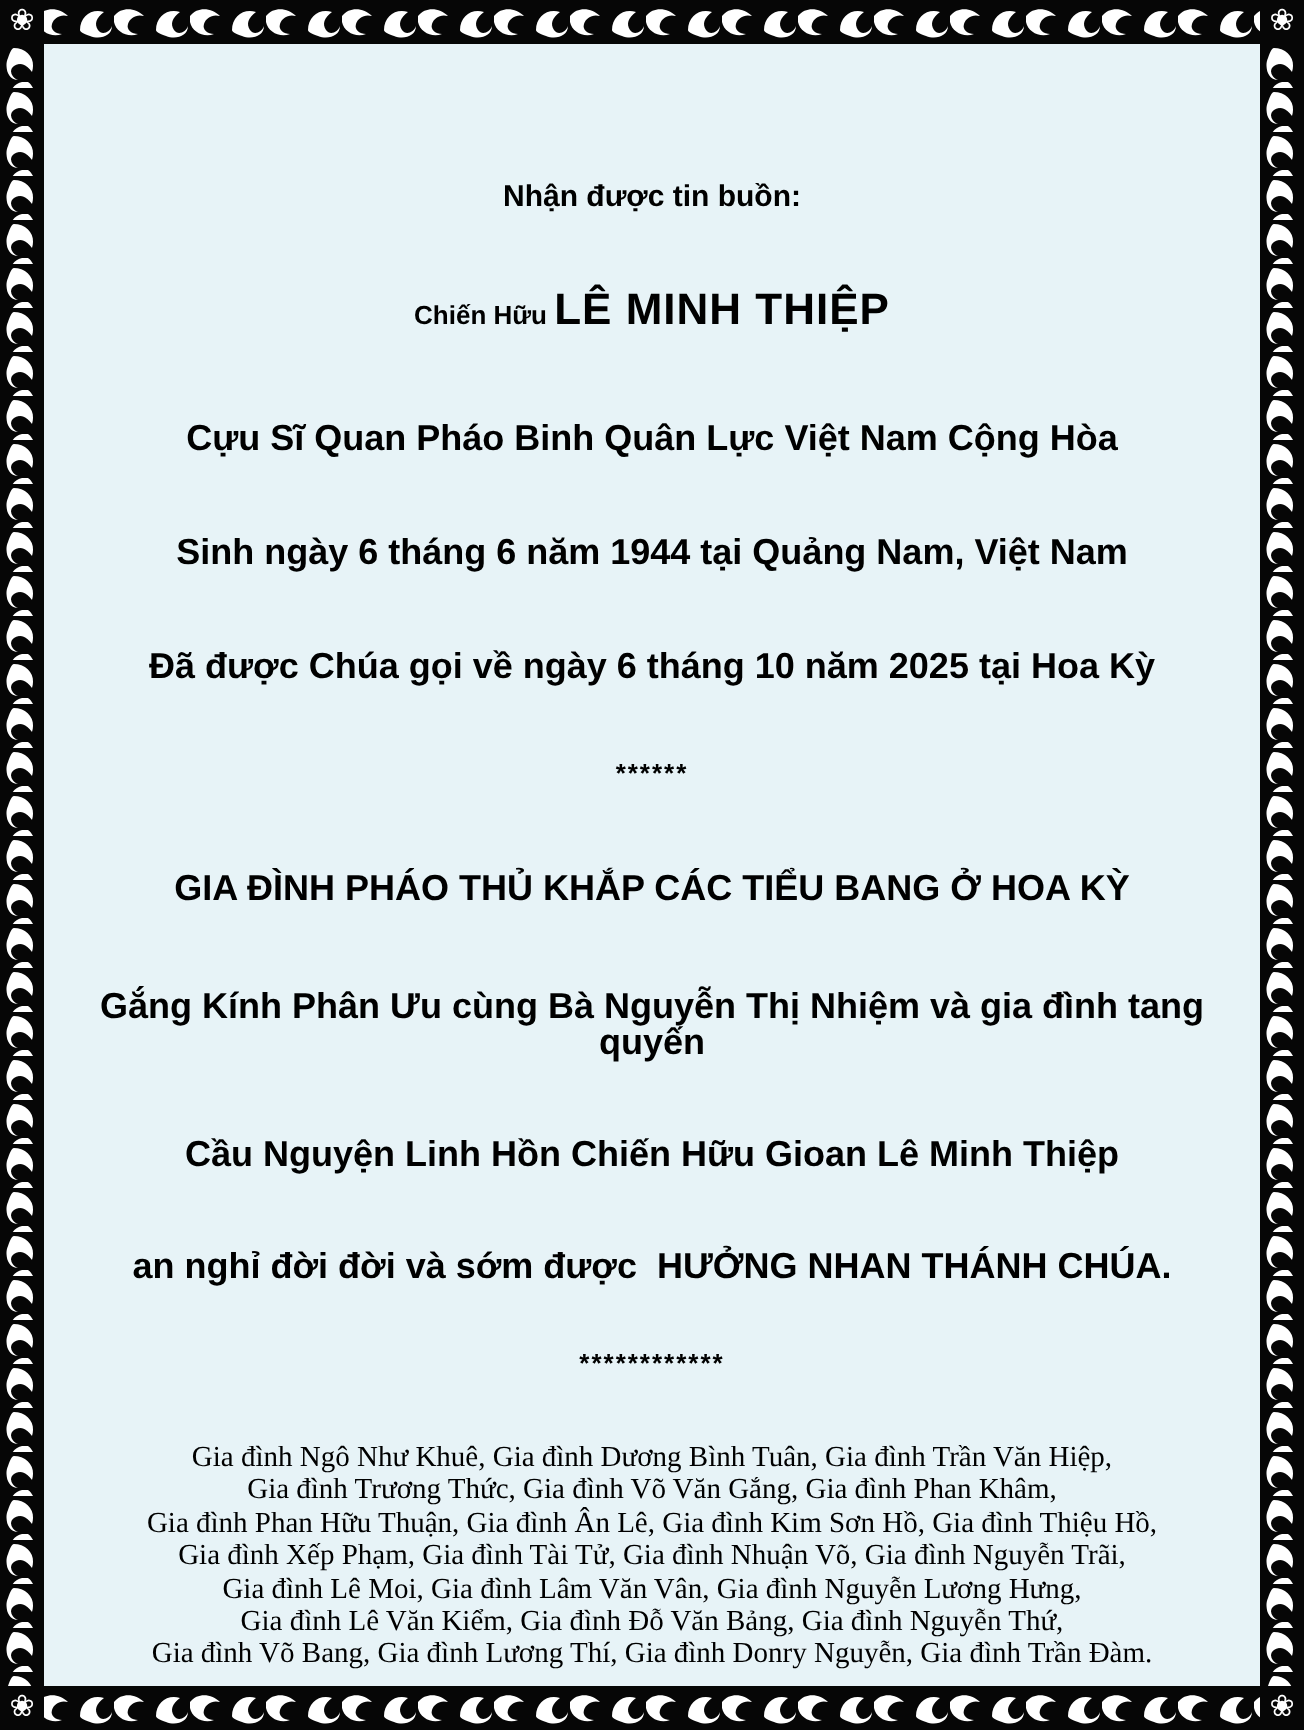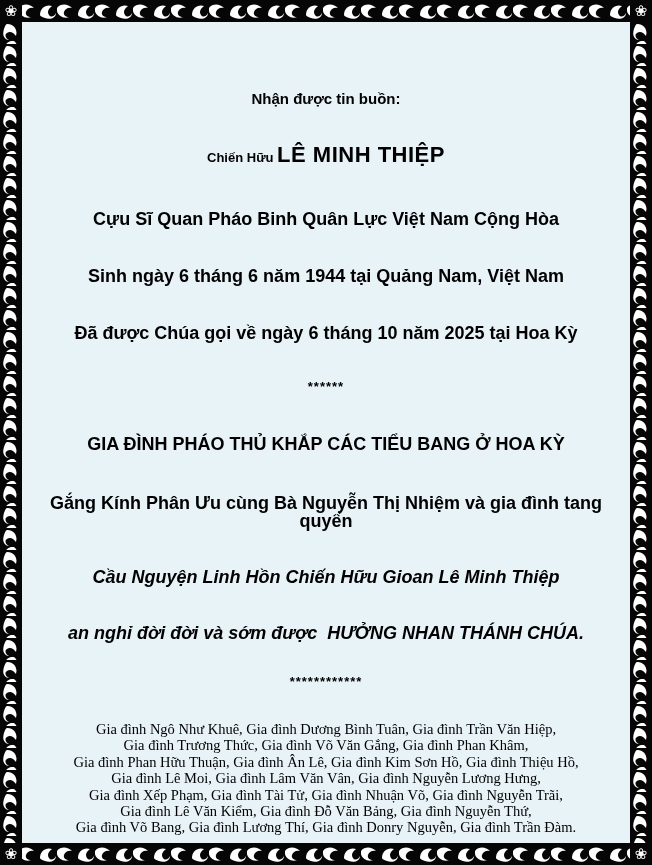--- a/index.html
+++ b/index.html
@@ -31,21 +31,21 @@
   }
   .line { white-space: pre-wrap; color:#000; }
 
   .header-art { margin-top:25px; }
 
   .intro      { margin-top:18px; font-weight:bold; font-size:15px; line-height:18px; }
   .name-row   { margin-top:9px;  line-height:26px; }
   .name-prefix{ font-weight:bold; font-size:13px; }
   .name-big   { font-weight:bold; font-size:22px; letter-spacing:0.5px; }
   .b15        { margin-top:14px; font-weight:bold; font-size:18px; line-height:18px; }
-  .b15.tight  { margin-top:13px;font-style:italic; }
+  .b15.tight  { margin-top:13px; }
   .sep        { font-weight:bold; font-size:13px; line-height:14px; letter-spacing:1px; }
   .sep1       { margin-top:13px; }
   .sep2       { margin-top:8px; }
   .grp        { margin-top:16px; }
 
   .families {
     margin-top:7px;
     font-family: "Liberation Serif", serif;
     font-size:14.5px; line-height:16.4px; color:#0a0a0a;
   }
@@ -154,22 +154,22 @@
     <div class="line b15" style="margin-top:16px">Gắng Kính Phân Ưu cùng Bà Nguyễn Thị Nhiệm và gia đình tang quyến</div>
     <div class="line b15 tight">Cầu Nguyện Linh Hồn Chiến Hữu Gioan Lê Minh Thiệp</div>
     <div class="line b15 tight">an nghỉ đời đời và sớm được  HƯỞNG NHAN THÁNH CHÚA.</div>
 
     <div class="line sep sep2">************</div>
 
     <div class="families">
       <div class="line">Gia đình Ngô Như Khuê, Gia đình Dương Bình Tuân, Gia đình Trần Văn Hiệp,</div>
       <div class="line">Gia đình Trương Thức, Gia đình Võ Văn Gắng, Gia đình Phan Khâm,</div>
       <div class="line">Gia đình Phan Hữu Thuận, Gia đình Ân Lê, Gia đình Kim Sơn Hồ, Gia đình Thiệu Hồ,</div>
+      <div class="line">Gia đình Xếp Phạm, Gia đình Tài Tử, Gia đình Nhuận Võ, Gia đình Nguyễn Trãi,</div>
       <div class="line">Gia đình Lê Moi, Gia đình Lâm Văn Vân, Gia đình Nguyễn Lương Hưng,</div>
-      <div class="line">Gia đình Xếp Phạm, Gia đình Tài Tử, Gia đình Nhuận Võ, Gia đình Nguyễn Trãi,</div>
       <div class="line">Gia đình Lê Văn Kiểm, Gia đình Đỗ Văn Bảng, Gia đình Nguyễn Thứ,</div>
       <div class="line">Gia đình Võ Bang, Gia đình Lương Thí, Gia đình Donry Nguyễn, Gia đình Trần Đàm.</div>
     </div>
 
     <div class="flower-wrap">
       <svg width="236" height="115" viewBox="0 0 236 115">
         <rect x="0.5" y="0.5" width="235" height="114" fill="#ffffff" stroke="#1a1a1a"></rect>
 
         <g stroke="#eef0ee" stroke-width="2">
           <line x1="22" y1="2" x2="22" y2="70"></line>

